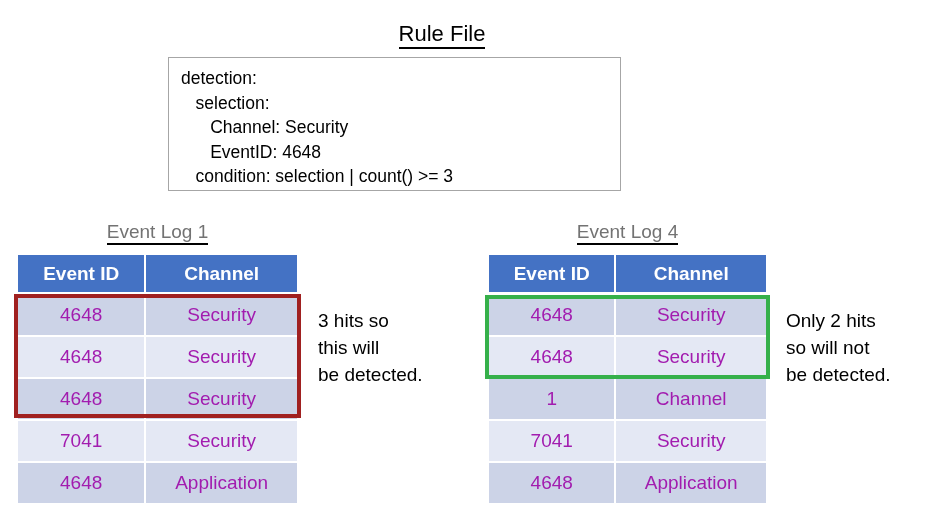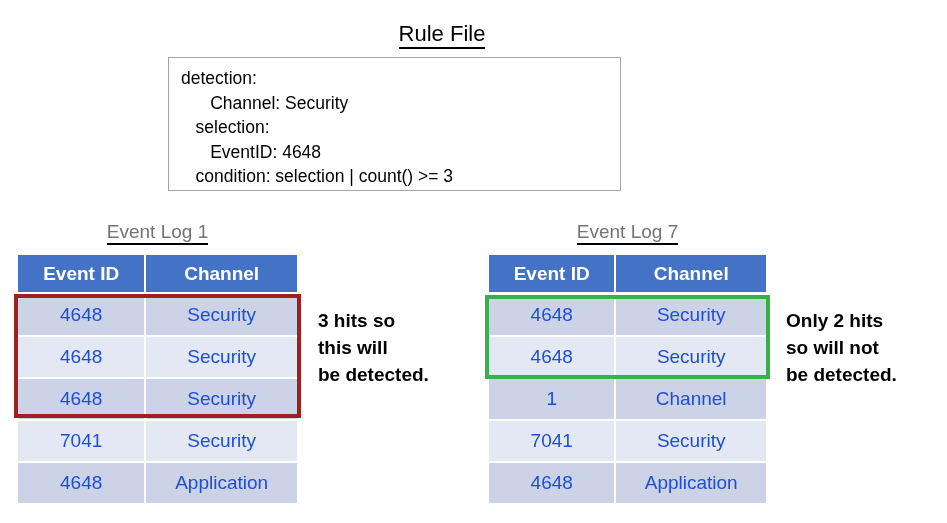--- a/index.html
+++ b/index.html
@@ -87,21 +87,21 @@
     border-right: 2px solid #ffffff;
     border-bottom: 3px solid #ffffff;
   }
   .log-table th:last-child { border-right: none; }
 
   .log-table td {
     font-size: 19px;
     height: 40px;
     padding: 0;
     text-align: center;
-    color: #1d4ed8;
+    color: #a21caf;
     border-right: 2px solid #ffffff;
     border-bottom: 2px solid #ffffff;
   }
   .log-table td:last-child { border-right: none; }
   .log-table tr:last-child td { border-bottom: none; }
 
   .log-table tr.odd  td { background: #ccd3e7; }
   .log-table tr.even td { background: #e4e8f4; }
 
   .col-id { width: 46%; }
@@ -129,34 +129,33 @@
     border: 4px solid #35b04a;
   }
 
   
   .annotation {
     position: absolute;
     font-size: 19px;
     line-height: 27px;
     color: #000;
     white-space: pre-line;
-    font-weight: bold;
   }
   #note1 { left: 318px; top: 307px; width: 160px; }
   #note2 { left: 786px; top: 307px; width: 160px; }
 </style>
 </head>
 <body>
 
 <div id="rule-file-title"><span class="u">Rule File</span></div>
 
 <div id="rule-file-box">
   <div class="rule-line">detection:</div>
+  <div class="rule-line">   selection:</div>
   <div class="rule-line">      Channel: Security</div>
-  <div class="rule-line">   selection:</div>
   <div class="rule-line">      EventID: 4648</div>
   <div class="rule-line">   condition: selection | count() &gt;= 3</div>
 </div>
 
 <div class="log-title" id="log1-title"><span class="u">Event Log 1</span></div>
 
 <table class="log-table" id="log1-table">
   <colgroup>
       <col class="col-id">
       <col class="col-ch">
@@ -190,21 +189,21 @@
     </tr>
   </tbody>
 </table>
 
 <div class="highlight-box" id="hl-red"></div>
 
 <div class="annotation" id="note1">3 hits so
 this will
 be detected.</div>
 
-<div class="log-title" id="log2-title"><span class="u">Event Log 7</span></div>
+<div class="log-title" id="log2-title"><span class="u">Event Log 4</span></div>
 
 <table class="log-table" id="log2-table">
   <colgroup>
       <col class="col-id">
       <col class="col-ch">
     </colgroup>
   <thead>
     <tr>
       <th>Event ID</th>
       <th>Channel</th>

